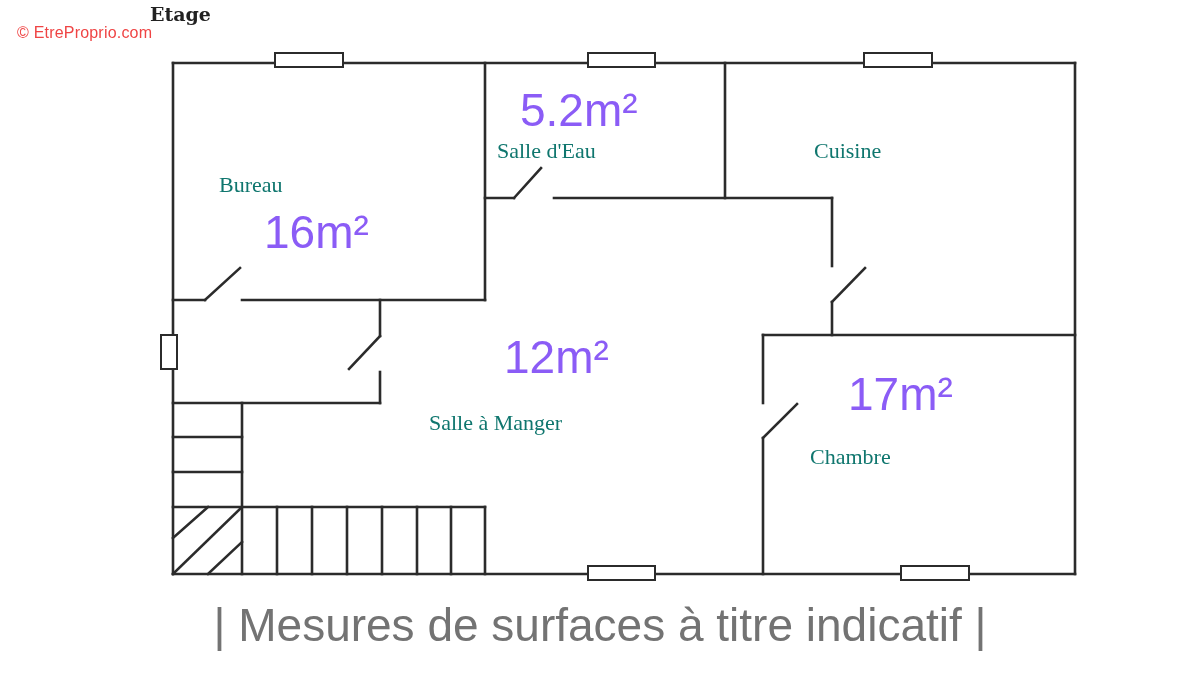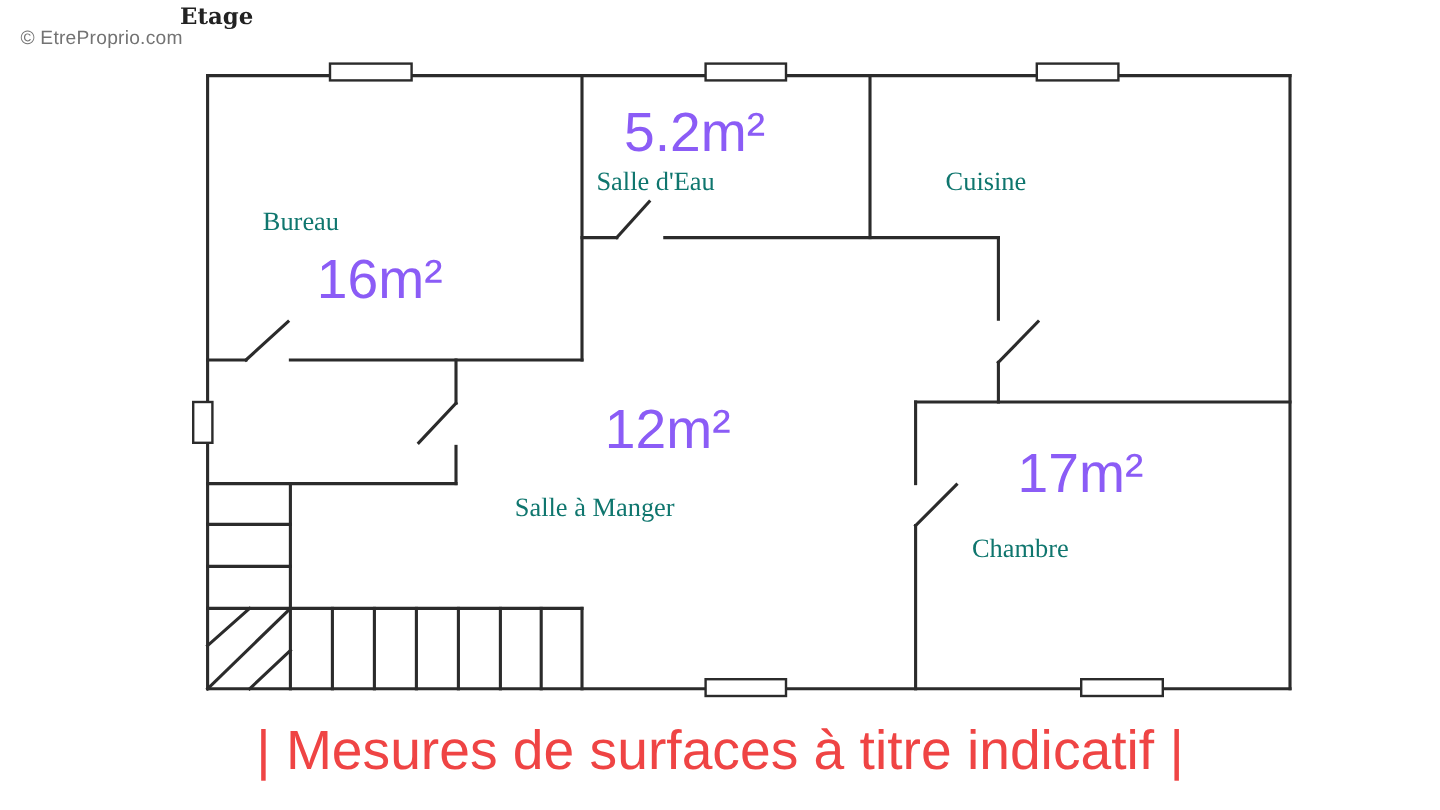--- a/index.html
+++ b/index.html
@@ -6,37 +6,37 @@
   body { width: 1200px; height: 675px; position: relative; overflow: hidden; }
   .plan { position: absolute; left: 0; top: 0; width: 1200px; height: 675px; padding-left: 27px; }
   .floor-title {
     position: absolute; left: 150px; top: 3px;
     font-family: "DejaVu Serif", "Liberation Serif", serif;
     font-weight: bold; font-size: 19px; color: #222;
   }
   .watermark {
     position: absolute; left: 17px; top: 24px;
     font-family: "Liberation Sans", sans-serif; font-size: 16px;
-    color: #737373; letter-spacing: 0.2px;
+    color: #ef4444; letter-spacing: 0.2px;
   }
   .room-label {
     position: absolute;
     font-family: "Liberation Serif", serif;
     font-size: 22px; color: #0f766e; white-space: nowrap;
   }
   .area-label {
     position: absolute;
     font-family: "Liberation Sans", sans-serif;
     font-size: 46px; color: #8b5cf6; white-space: nowrap; line-height: 1;
   }
   .caption {
     position: absolute; left: 0; width: 1200px; top: 602px;
     text-align: center;
     font-family: "Liberation Sans", sans-serif;
-    font-size: 46px; color: #ef4444; line-height: 1;
+    font-size: 46px; color: #737373; line-height: 1;
   }
 </style>
 </head>
 <body>
 
 <div class="plan">
   <svg width="1200" height="675" viewBox="0 0 1200 675">
     <g stroke="#2b2b2b" stroke-width="2.6" fill="none" stroke-linecap="square">
 
       <g>
@@ -114,21 +114,21 @@
 
   
   <div class="room-label" style="left:219px; top:172px;">Bureau</div>
   <div class="area-label" style="left:264px; top:209px;">16m²</div>
 
   
   <div class="area-label" style="left:520px; top:87px;">5.2m²</div>
   <div class="room-label" style="left:497px; top:138px;">Salle d'Eau</div>
 
   
-  <div class="room-label" style="left:788px; top:138px;">Cuisine</div>
+  <div class="room-label" style="left:814px; top:138px;">Cuisine</div>
 
   
   <div class="area-label" style="left:504px; top:334px;">12m²</div>
   <div class="room-label" style="left:429px; top:410px;">Salle à Manger</div>
 
   
   <div class="area-label" style="left:848px; top:371px;">17m²</div>
   <div class="room-label" style="left:810px; top:444px;">Chambre</div>
 
   <div class="caption">| Mesures de surfaces à titre indicatif |</div>

